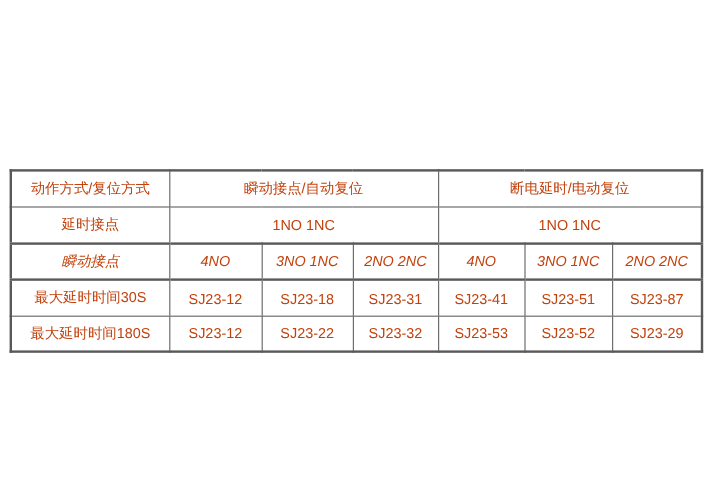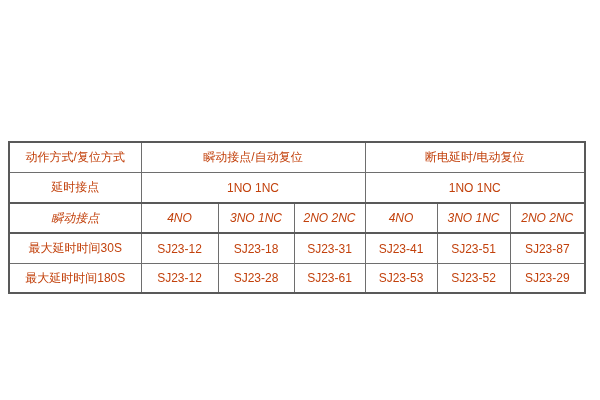--- a/index.html
+++ b/index.html
@@ -82,21 +82,21 @@
         <td>SJ23-12</td>
         <td>SJ23-18</td>
         <td class="thick-right">SJ23-31</td>
         <td>SJ23-41</td>
         <td>SJ23-51</td>
         <td>SJ23-87</td>
       </tr>
       <tr class="r5">
         <td class="thick-right">最大延时时间180S</td>
         <td>SJ23-12</td>
-        <td>SJ23-28</td>
-        <td class="thick-right">SJ23-61</td>
+        <td>SJ23-22</td>
+        <td class="thick-right">SJ23-32</td>
         <td>SJ23-53</td>
         <td>SJ23-52</td>
         <td>SJ23-29</td>
       </tr>
     </tbody>
   </table>
 </div>
 
 </body></html>

